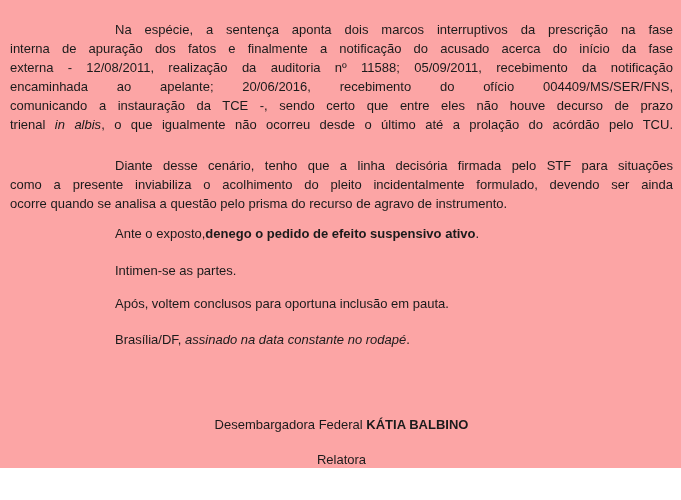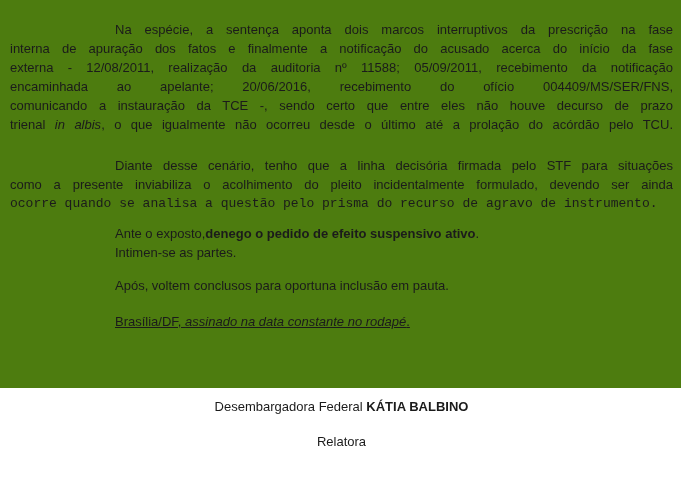--- a/index.html
+++ b/index.html
@@ -12,55 +12,54 @@
     height: 500px;
     overflow: hidden;
     font-family: "Liberation Sans", "DejaVu Sans", sans-serif;
     font-size: 13px;
     line-height: 19px;
     color: #1b1b1b;
   }
   .page {
     position: relative;
     width: 681px;
-    height: 388px;
-    background: #4d7c0f;
+    height: 468px;
+    background: #fca5a5;
   }
   .content {
     position: absolute;
     left: 10px;
     top: 20px;
     width: 663px;
   }
   
   .line {
     text-align: justify;
     text-align-last: justify;
     min-height: 19px;
   }
   
   .line.last {
     text-align: left;
     text-align-last: left;
-    font-family: Liberation Mono, monospace;
   }
   
   .indent { padding-left: 105px; }
   
   .short {
     padding-left: 105px;
     text-align: left;
     text-align-last: left;
     min-height: 19px;
   }
   .p2        { margin-top: 22px; }
   .decision  { margin-top: 11px; }
-  .order-1   { }
+  .order-1   { margin-top: 18px; }
   .order-2   { margin-top: 14px; }
-  .place     { margin-top: 17px; text-decoration: underline; }
+  .place     { margin-top: 17px; }
   .sig-name  { margin-top: 66px; text-align: center; text-align-last: center; min-height: 19px; }
   .sig-title { margin-top: 16px; text-align: center; text-align-last: center; min-height: 19px; }
   em { font-style: italic; }
   b  { font-weight: bold; }
 </style>
 </head>
 <body>
 
 <div class="page">
   <div class="content">

